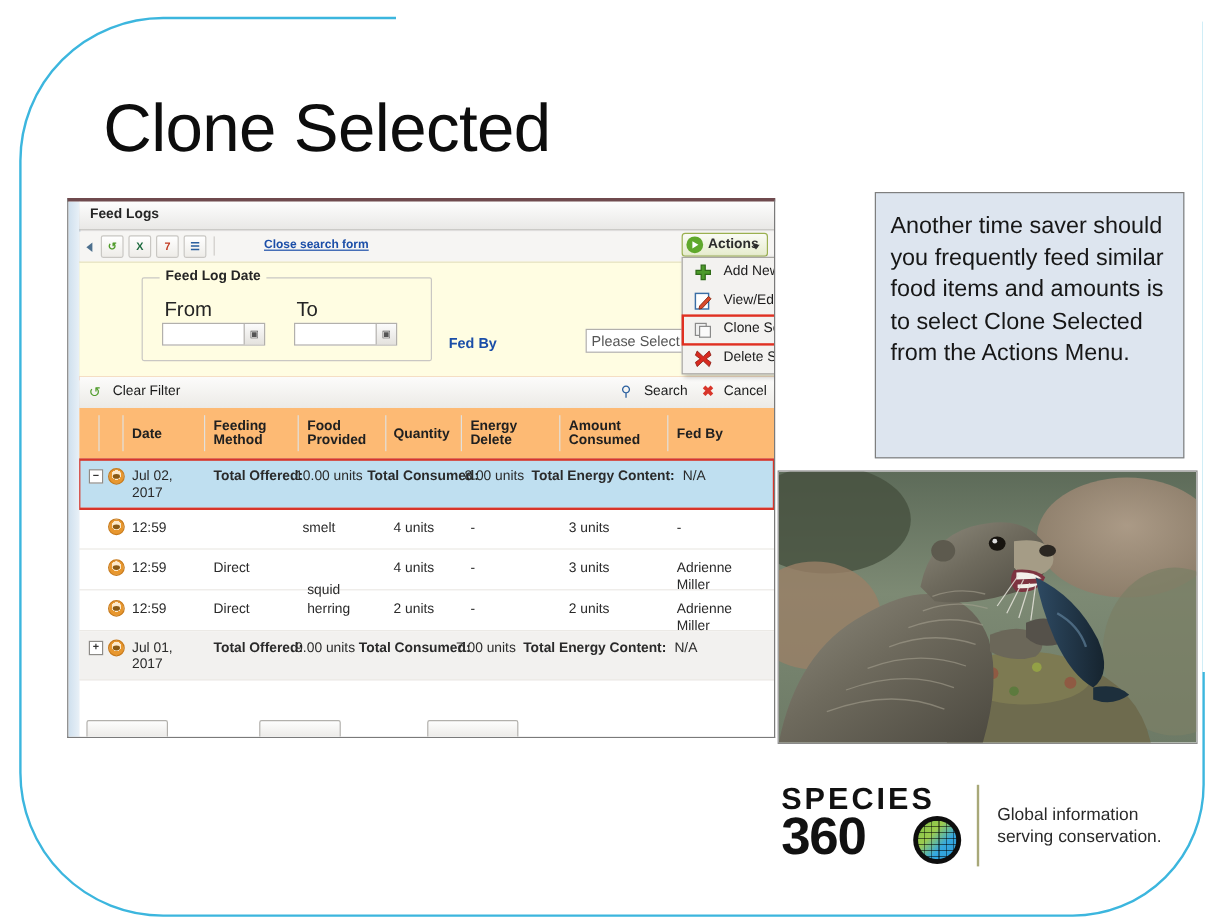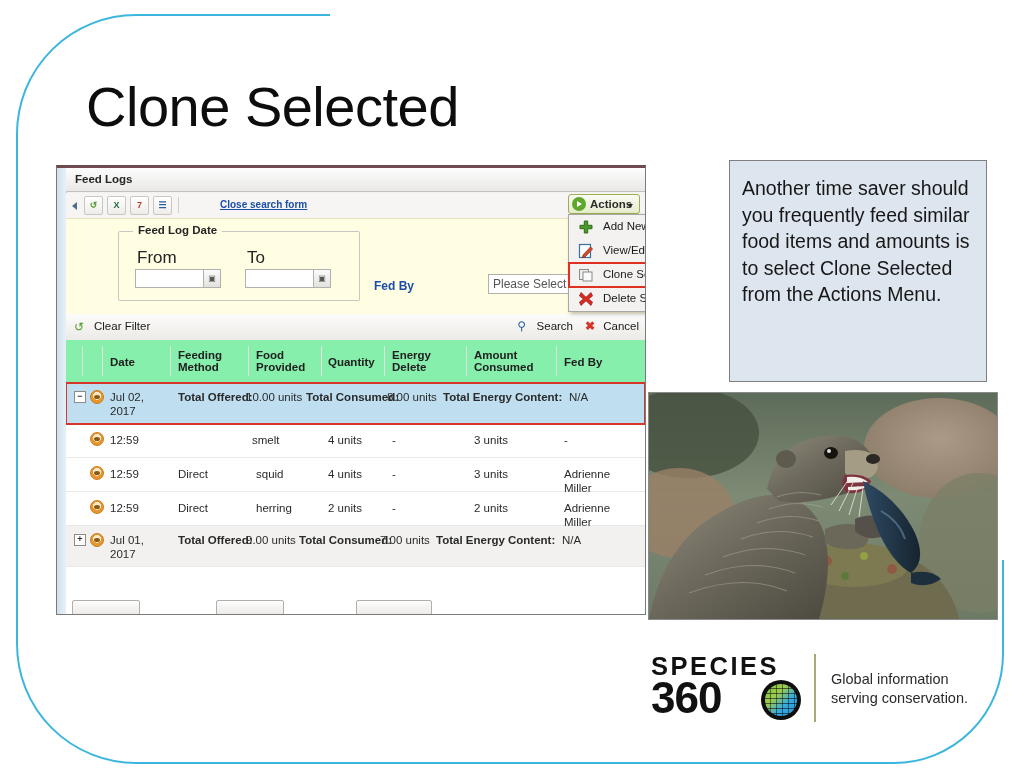--- a/index.html
+++ b/index.html
@@ -159,21 +159,21 @@
     background:linear-gradient(to bottom,#fcfcfb,#eceae6);
     border-bottom:1px solid #c3c1bd;
   }
   .filterbar .cf{position:absolute;left:28px;top:6px;font-size:11.5px;}
   .filterbar .sr{position:absolute;right:72px;top:6px;font-size:11.5px;}
   .filterbar .cn{position:absolute;right:6px;top:6px;font-size:11.5px;}
 
   
   .grid{position:absolute;left:9px;top:172px;right:0;bottom:0;background:#fff;overflow:hidden;}
   .ghead{
-    position:relative;height:42px;background:#86efac;border-bottom:1px solid #d6d4d0;
+    position:relative;height:42px;background:#fdba74;border-bottom:1px solid #d6d4d0;
   }
   .ghead .hc{
     position:absolute;top:9px;font-weight:bold;font-size:11.5px;color:#202020;line-height:12px;
   }
   .vline{position:absolute;top:6px;height:30px;width:1px;background:#e2e0dc;}
   .grow{position:relative;border-bottom:1px solid #ebe9e5;}
   .grow .c{position:absolute;font-size:11.5px;color:#2a2a2a;line-height:14px;}
   .grow.summary{background:#bfdff0;}
   .grow.summary.alt{background:#f2f1ef;}
   .grow.sel{outline:2px solid #d8352a;outline-offset:-1px;}
@@ -386,21 +386,21 @@
       <div class="c" style="left:262px;top:9px;">4 units</div>
       <div class="c" style="left:326px;top:9px;">-</div>
       <div class="c" style="left:408px;top:9px;">3 units</div>
       <div class="c" style="left:498px;top:9px;">-</div>
     </div>
 
     <div class="grow" style="height:33px;">
       <div class="otter-ic" style="left:24px;top:8px;"></div>
       <div class="c" style="left:44px;top:9px;">12:59</div>
       <div class="c" style="left:112px;top:9px;">Direct</div>
-      <div class="c" style="left:190px;top:9px;text-align:right;">squid</div>
+      <div class="c" style="left:190px;top:27px;text-align:right;">squid</div>
       <div class="c" style="left:262px;top:9px;">4 units</div>
       <div class="c" style="left:326px;top:9px;">-</div>
       <div class="c" style="left:408px;top:9px;">3 units</div>
       <div class="c" style="left:498px;top:9px;width:56px;">Adrienne Miller</div>
     </div>
 
     <div class="grow" style="height:33px;">
       <div class="otter-ic" style="left:24px;top:8px;"></div>
       <div class="c" style="left:44px;top:9px;">12:59</div>
       <div class="c" style="left:112px;top:9px;">Direct</div>

